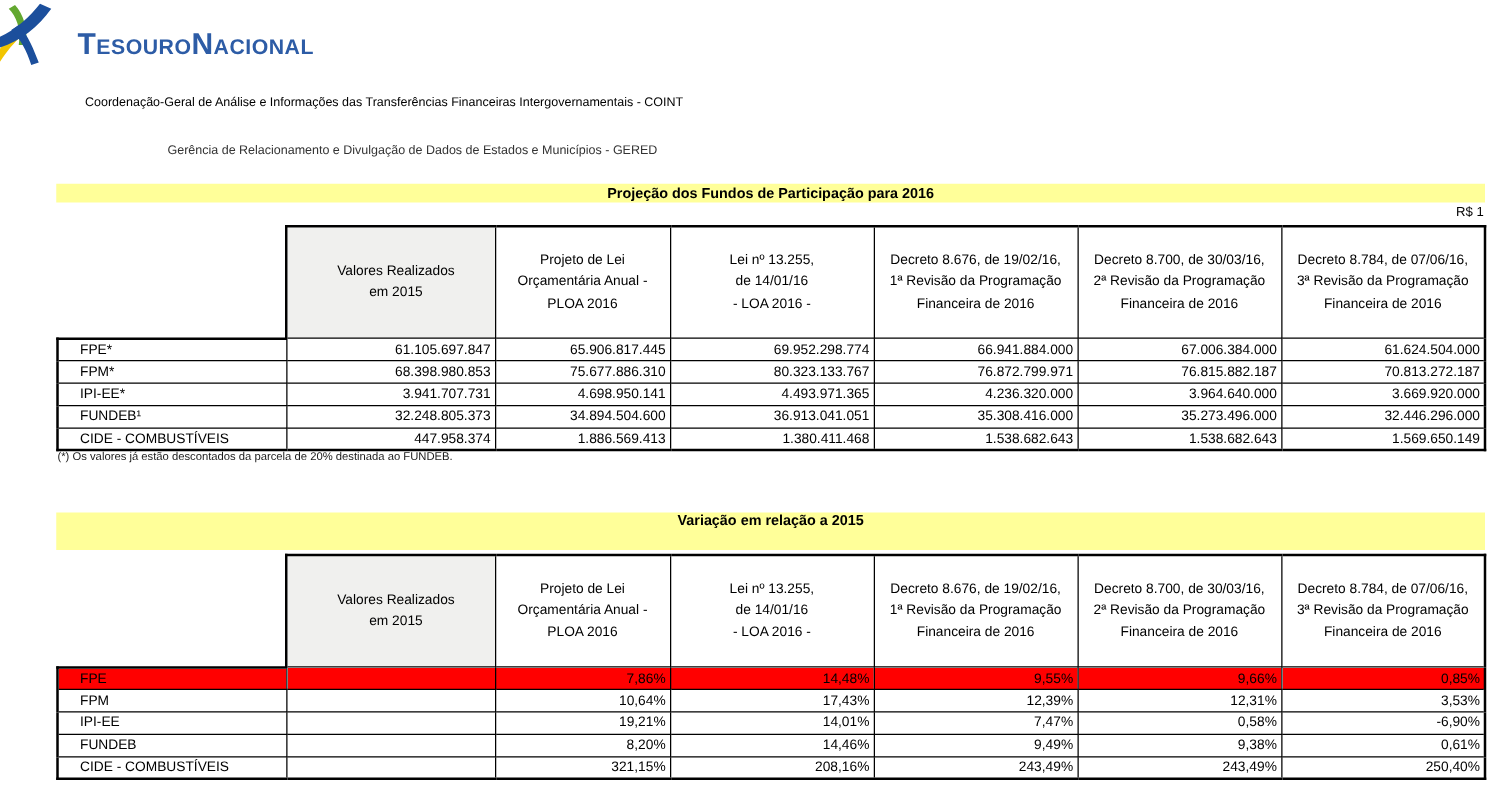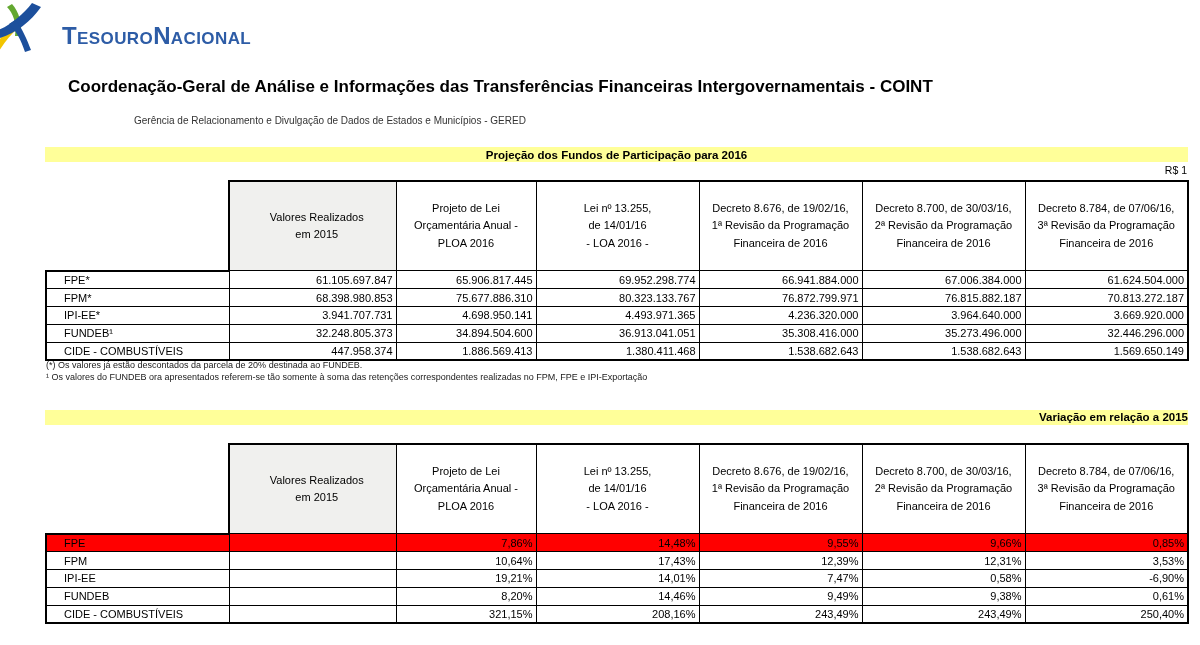--- a/index.html
+++ b/index.html
@@ -12,30 +12,30 @@
   
   .logo { position:absolute; left:-6px; top:2px; display:flex; align-items:flex-end; }
   .logo svg { width:66px; height:52px; display:block; }
   .brand {
     font-variant:small-caps; font-weight:bold; font-size:24px;
     letter-spacing:0.4px; color:var(--brand-blue,#2D5CA6);
     margin-left:2px; margin-bottom:6px; line-height:1;
   }
 
   
-  .org1 { position:absolute; left:68px; top:77px; font-size:17px; font-weight:bold; }
+  .org1 { position:absolute; left:68px; top:77px; font-size:10px; font-weight:normal; }
   .org2 { position:absolute; left:134px; top:115px; font-size:10px; color:#333; }
 
   
   .band {
     position:absolute; left:45px; width:1143px; text-align:center;
     background:var(--band-yellow,#FFFF99); font-weight:bold; font-size:11.5px;
   }
   .band1 { top:147px; height:15px; line-height:17px; }
-  .band2 { top:410px; height:15px; line-height:15px;text-align:right; }
+  .band2 { top:410px; height:30px; line-height:15px; }
 
   .rs-note { position:absolute; left:1045px; top:164px; width:142px; text-align:right; font-size:10.5px; }
 
   
   .grid {
     position:absolute; left:45px; width:1142px;
     border-collapse:collapse; table-layout:fixed;
   }
   .t1 { top:180px; }
   .t2 { top:443px; }
@@ -163,21 +163,20 @@
           <td class="c-num">1.886.569.413</td>
           <td class="c-num">1.380.411.468</td>
           <td class="c-num">1.538.682.643</td>
           <td class="c-num">1.538.682.643</td>
           <td class="c-num">1.569.650.149</td>
         </tr>
       </tbody>
   </table>
 
   <div class="fn fn1">(*) Os valores já estão descontados da parcela de 20% destinada ao FUNDEB.</div>
-  <div class="fn fn2">¹ Os valores do FUNDEB ora apresentados referem-se tão somente à soma das retenções correspondentes realizadas no FPM,  FPE e IPI-Exportação</div>
 
   <div class="band band2">Variação em relação a 2015</div>
 
   <table class="grid t2">
     <colgroup>
       <col style="width:183px">
         <col style="width:167px">
         <col style="width:140px">
       <col style="width:163px">
         <col style="width:163px">

